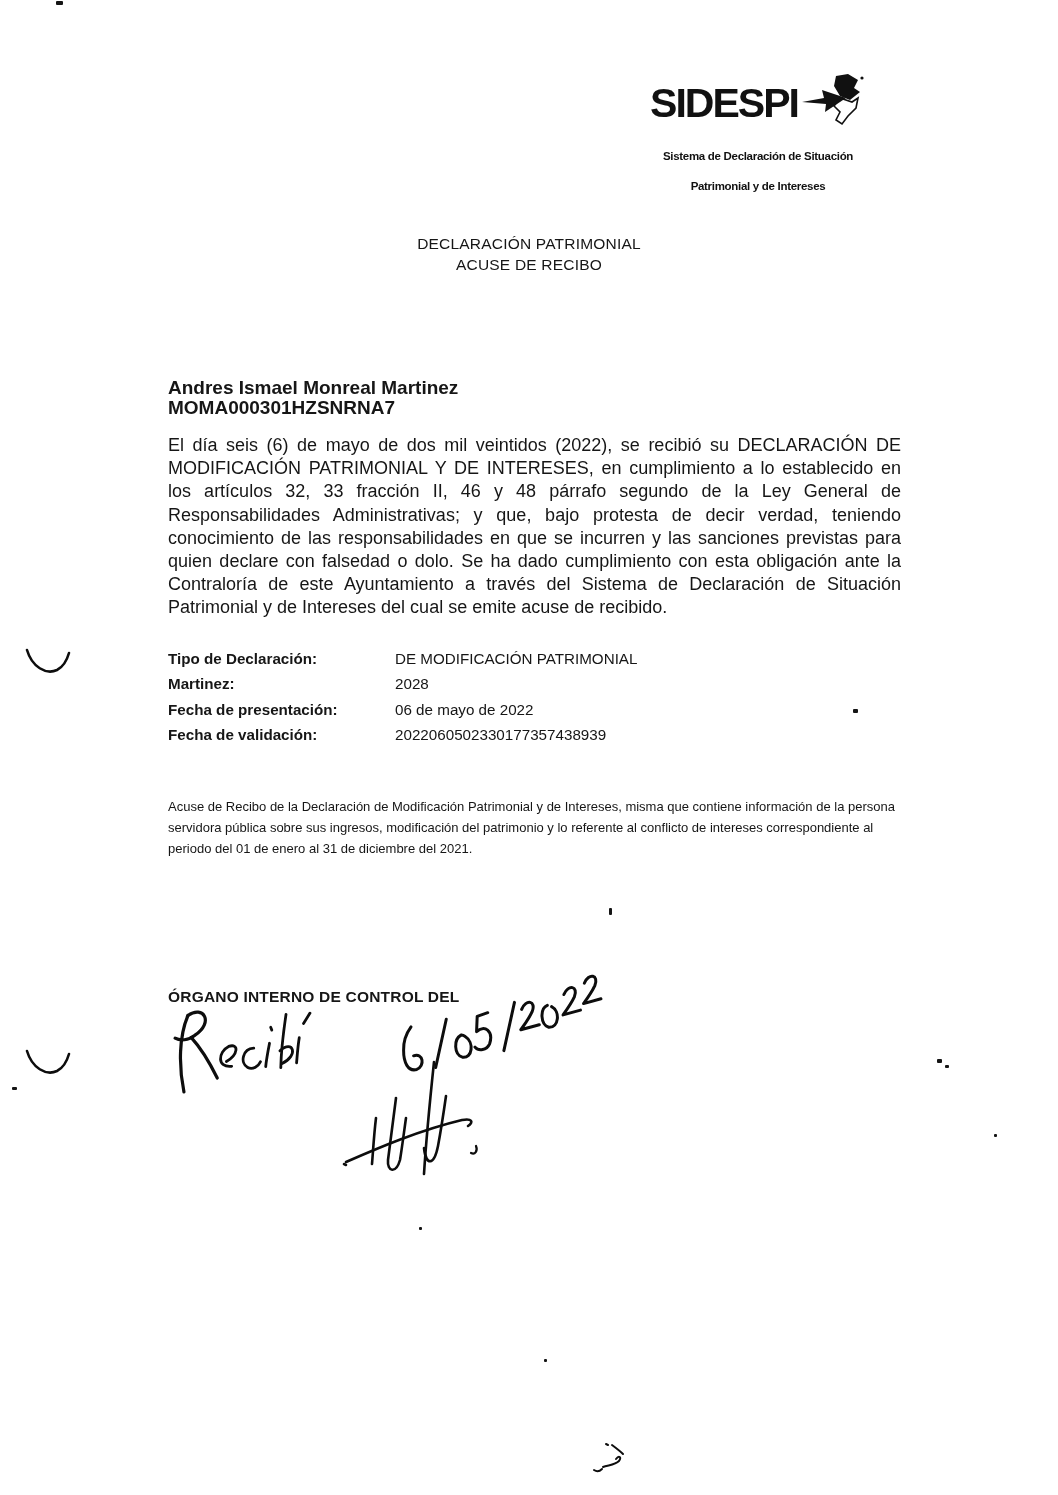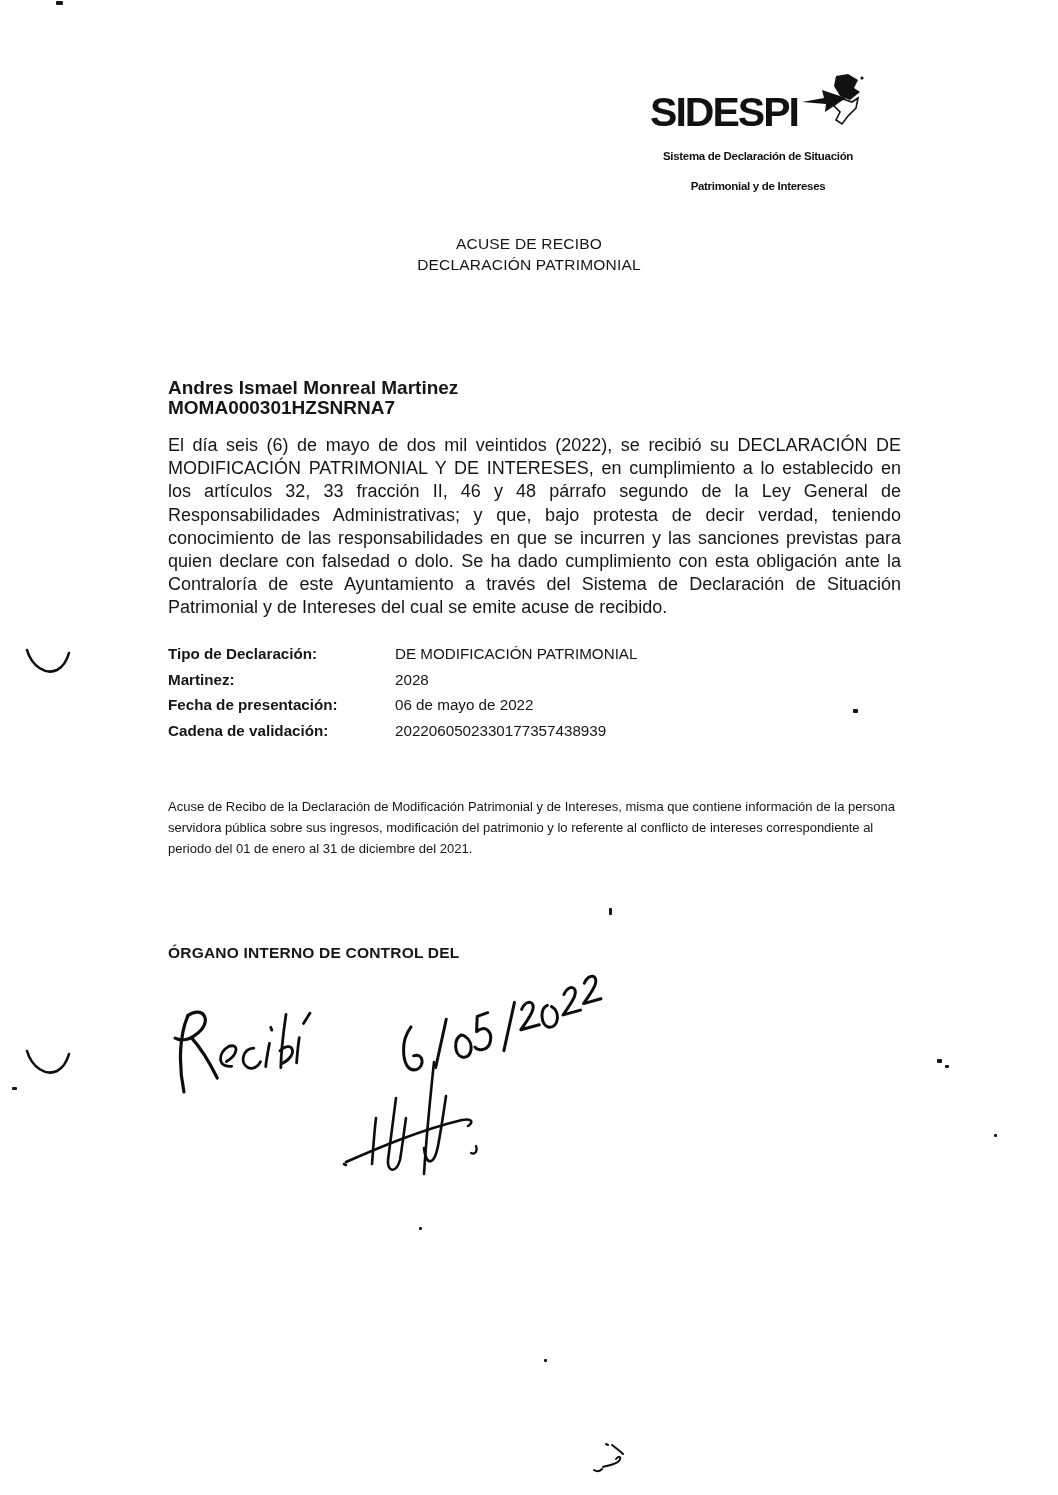--- a/index.html
+++ b/index.html
@@ -17,21 +17,21 @@
   
   .logo {
     position: absolute;
     left: 638px;
     top: 72px;
     width: 240px;
     text-align: center;
   }
   .logo-row {
     display: flex;
-    align-items: flex-end;
+    align-items: center;
     justify-content: center;
     gap: 2px;
   }
   .logo-wordmark {
     font-size: 41px;
     font-weight: bold;
     letter-spacing: -2px;
     line-height: 44px;
     color: #111111;
   }
@@ -70,35 +70,35 @@
     line-height: 23.2px;
     text-align: justify;
   }
   .details {
     position: absolute;
     left: 168px;
     top: 641px;
     width: 620px;
     font-size: 15.2px;
   }
-  .detail-row { display: flex; height: 25.5px; align-items: center; }
+  .detail-row { display: flex; height: 25.5px; align-items: flex-end; }
   .detail-label { font-weight: bold; width: 190px; flex: 0 0 190px; }
   .detail-value { font-weight: normal; margin-left: 37px; }
   .para2 {
     position: absolute;
     left: 168px;
     top: 797px;
     width: 745px;
     font-size: 13px;
     line-height: 20.8px;
   }
   .organo {
     position: absolute;
     left: 168px;
-    top: 944px;
+    top: 988px;
     font-weight: bold;
     font-size: 15.5px;
     letter-spacing: 0.2px;
   }
   
   .hw { position: absolute; }
   .hw path { fill: none; stroke: #0d0d0d; stroke-linecap: round; stroke-linejoin: round; }
   .speck { position: absolute; background: #151515; border-radius: 1px; }
 </style>
 </head>
@@ -117,22 +117,22 @@
 
         <path d="M40,26 L52,30 L58,26 L56,36 L48,44 L42,52 L36,48 L40,40 L34,34 Z" fill="none" stroke="#111111" stroke-width="1.6"></path>
         <circle cx="62" cy="6" r="1.6" fill="#111111"></circle>
       </svg>
     </div>
     <div class="logo-sub">Sistema de Declaración de Situación</div>
     <div class="logo-sub">Patrimonial y de Intereses</div>
   </div>
 
   <div class="doc-title">
+    <div>DECLARACIÓN PATRIMONIAL</div>
     <div>ACUSE DE RECIBO</div>
-    <div>DECLARACIÓN PATRIMONIAL</div>
   </div>
 
   <div class="declarant">
     <div>Andres Ismael Monreal Martinez</div>
     <div>MOMA000301HZSNRNA7</div>
   </div>
 
   <div class="para1">El día seis (6) de mayo de dos mil veintidos (2022), se recibió su DECLARACIÓN DE MODIFICACIÓN PATRIMONIAL Y DE INTERESES, en cumplimiento a lo establecido en los artículos 32, 33 fracción II, 46 y 48 párrafo segundo de la Ley General de Responsabilidades Administrativas; y que, bajo protesta de decir verdad, teniendo conocimiento de las responsabilidades en que se incurren y las sanciones previstas para quien declare con falsedad o dolo. Se ha dado cumplimiento con esta obligación ante la Contraloría de este Ayuntamiento a través del Sistema de Declaración de Situación Patrimonial y de Intereses del cual se emite acuse de recibido.</div>
 
   <div class="details">
@@ -142,21 +142,21 @@
     </div>
     <div class="detail-row">
       <span class="detail-label">Martinez:</span>
       <span class="detail-value">2028</span>
     </div>
     <div class="detail-row">
       <span class="detail-label">Fecha de presentación:</span>
       <span class="detail-value">06 de mayo de 2022</span>
     </div>
     <div class="detail-row">
-      <span class="detail-label">Cadena de validación:</span>
+      <span class="detail-label">Fecha de validación:</span>
       <span class="detail-value">2022060502330177357438939</span>
     </div>
   </div>
 
   <div class="para2">Acuse de Recibo de la Declaración de Modificación Patrimonial y de Intereses, misma que contiene información de la persona servidora pública sobre sus ingresos, modificación del patrimonio y lo referente al conflicto de intereses correspondiente al periodo del 01 de enero al 31 de diciembre del 2021.</div>
 
   <div class="organo">ÓRGANO INTERNO DE CONTROL DEL</div>
 
   <svg class="hw" style="left:160px; top:995px; transform:rotate(-3deg);" width="230" height="115" viewBox="0 0 230 115" aria-label="Recibí">
     <path stroke-width="3.2" d="M22,92 C18,66 20,36 30,16"></path>

